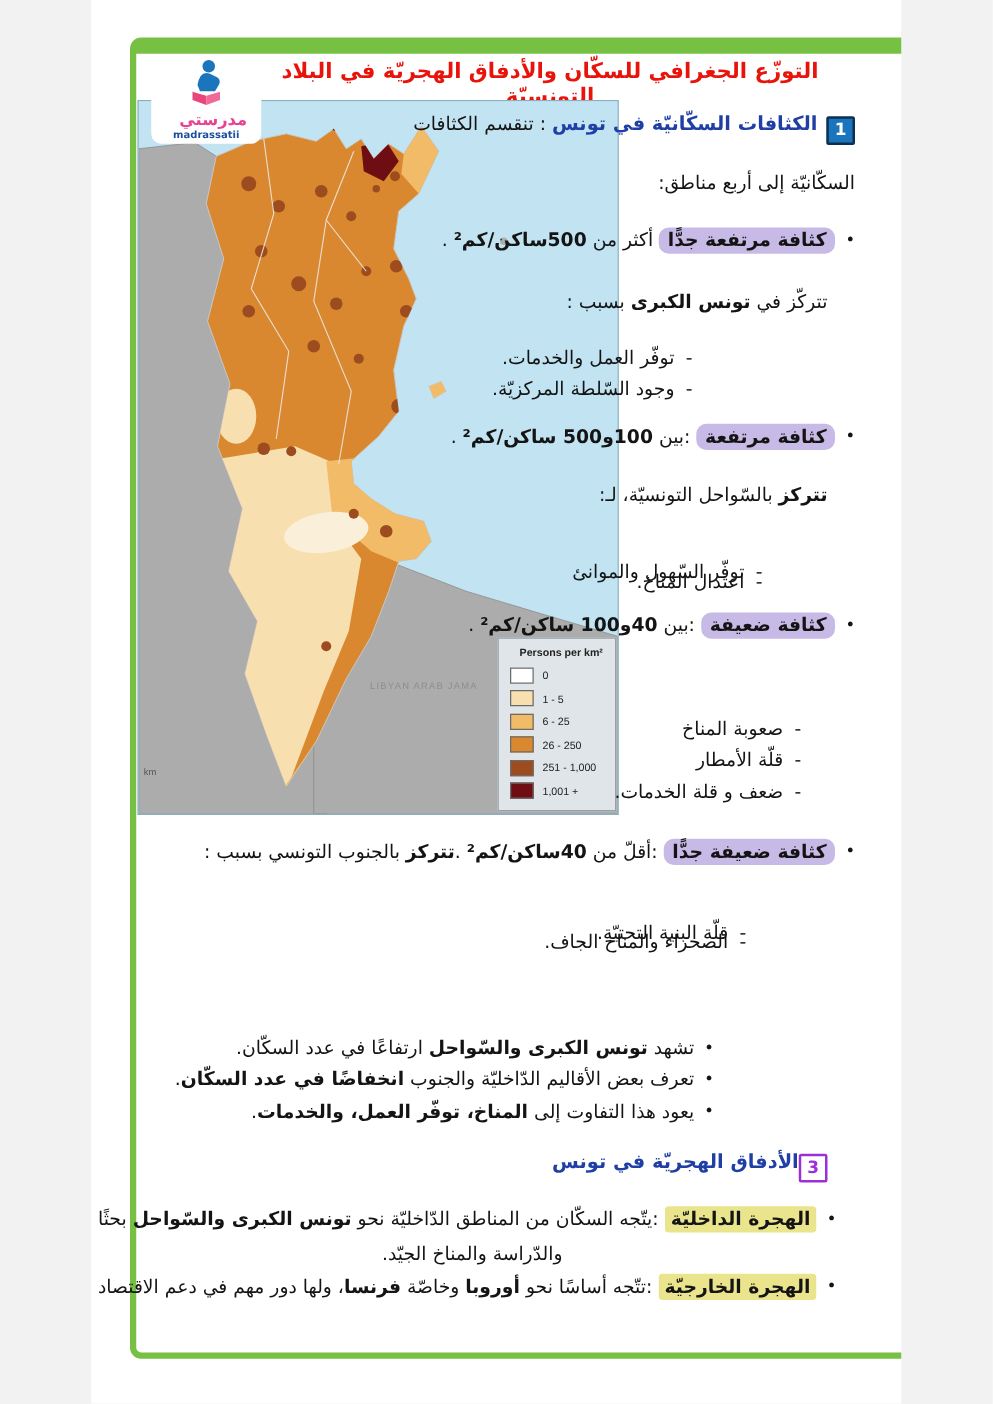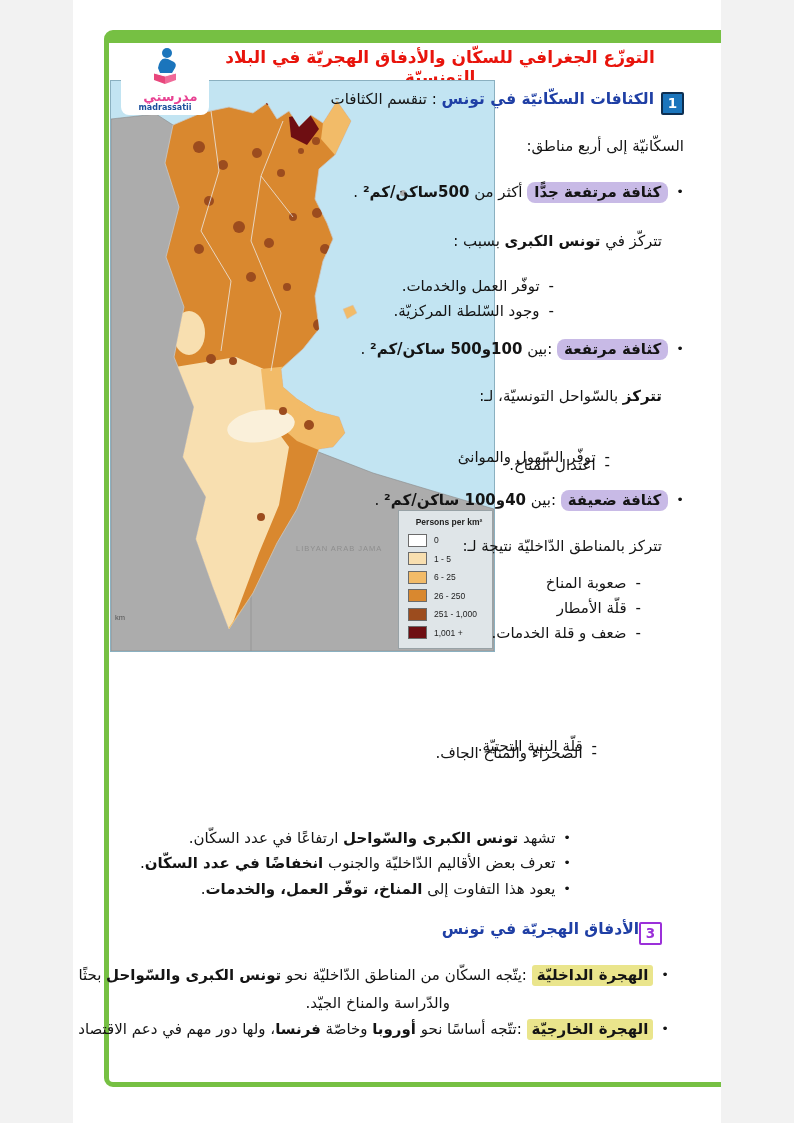--- a/index.html
+++ b/index.html
@@ -186,31 +186,33 @@
   <div class="ln" style="top:431px;right:111px;margin-top:17px;">
     <span class="dash">-</span><span>توفّر السّهول والموانئ</span>
   </div>
   <div class="ln" style="top:456px;right:111px;">
     <span class="dash">-</span><span>اعتدال المناخ.</span>
   </div>
 
   <div class="ln" style="top:491px;right:37px;">
     <span class="bull">•</span><span><span class="b hl-p">كثافة ضعيفة</span><span> :بين </span><span class="b">40و100 ساكن/كم²</span><span> .</span></span>
   </div>
-  <div class="ln" style="top:537px;right:59px;"><span><span>تتركز بالمناطق الدّاخليّة نتيجة لـ:</span></span></div>
   <div class="ln" style="top:574px;right:80px;">
     <span class="dash">-</span><span>صعوبة المناخ</span>
   </div>
   <div class="ln" style="top:599px;right:80px;">
     <span class="dash">-</span><span>قلّة الأمطار</span>
   </div>
   <div class="ln" style="top:624px;right:80px;">
     <span class="dash">-</span><span>ضعف و قلة الخدمات.</span>
   </div>
 
+  <div class="ln" style="top:672px;right:37px;">
+    <span class="bull">•</span><span><span class="b hl-p">كثافة ضعيفة جدًّا</span><span> :أقلّ من </span><span class="b">40ساكن/كم²</span><span> .</span><span class="b">تتركز</span><span> بالجنوب التونسي بسبب  :</span></span>
+  </div>
   <div class="ln" style="top:744px;right:124px;">
     <span class="dash">-</span><span>الصحراء والمناخ الجاف.</span>
   </div>
   <div class="ln" style="top:737px;right:124px;">
     <span class="dash">-</span><span>قلّة البنية التحتيّة.</span>
   </div>
 
   <div class="ln" style="top:829px;right:150px;">
     <span class="bull">•</span><span><span>تشهد </span><span class="b">تونس الكبرى والسّواحل</span><span> ارتفاعًا في عدد السكّان.</span></span>
   </div>

